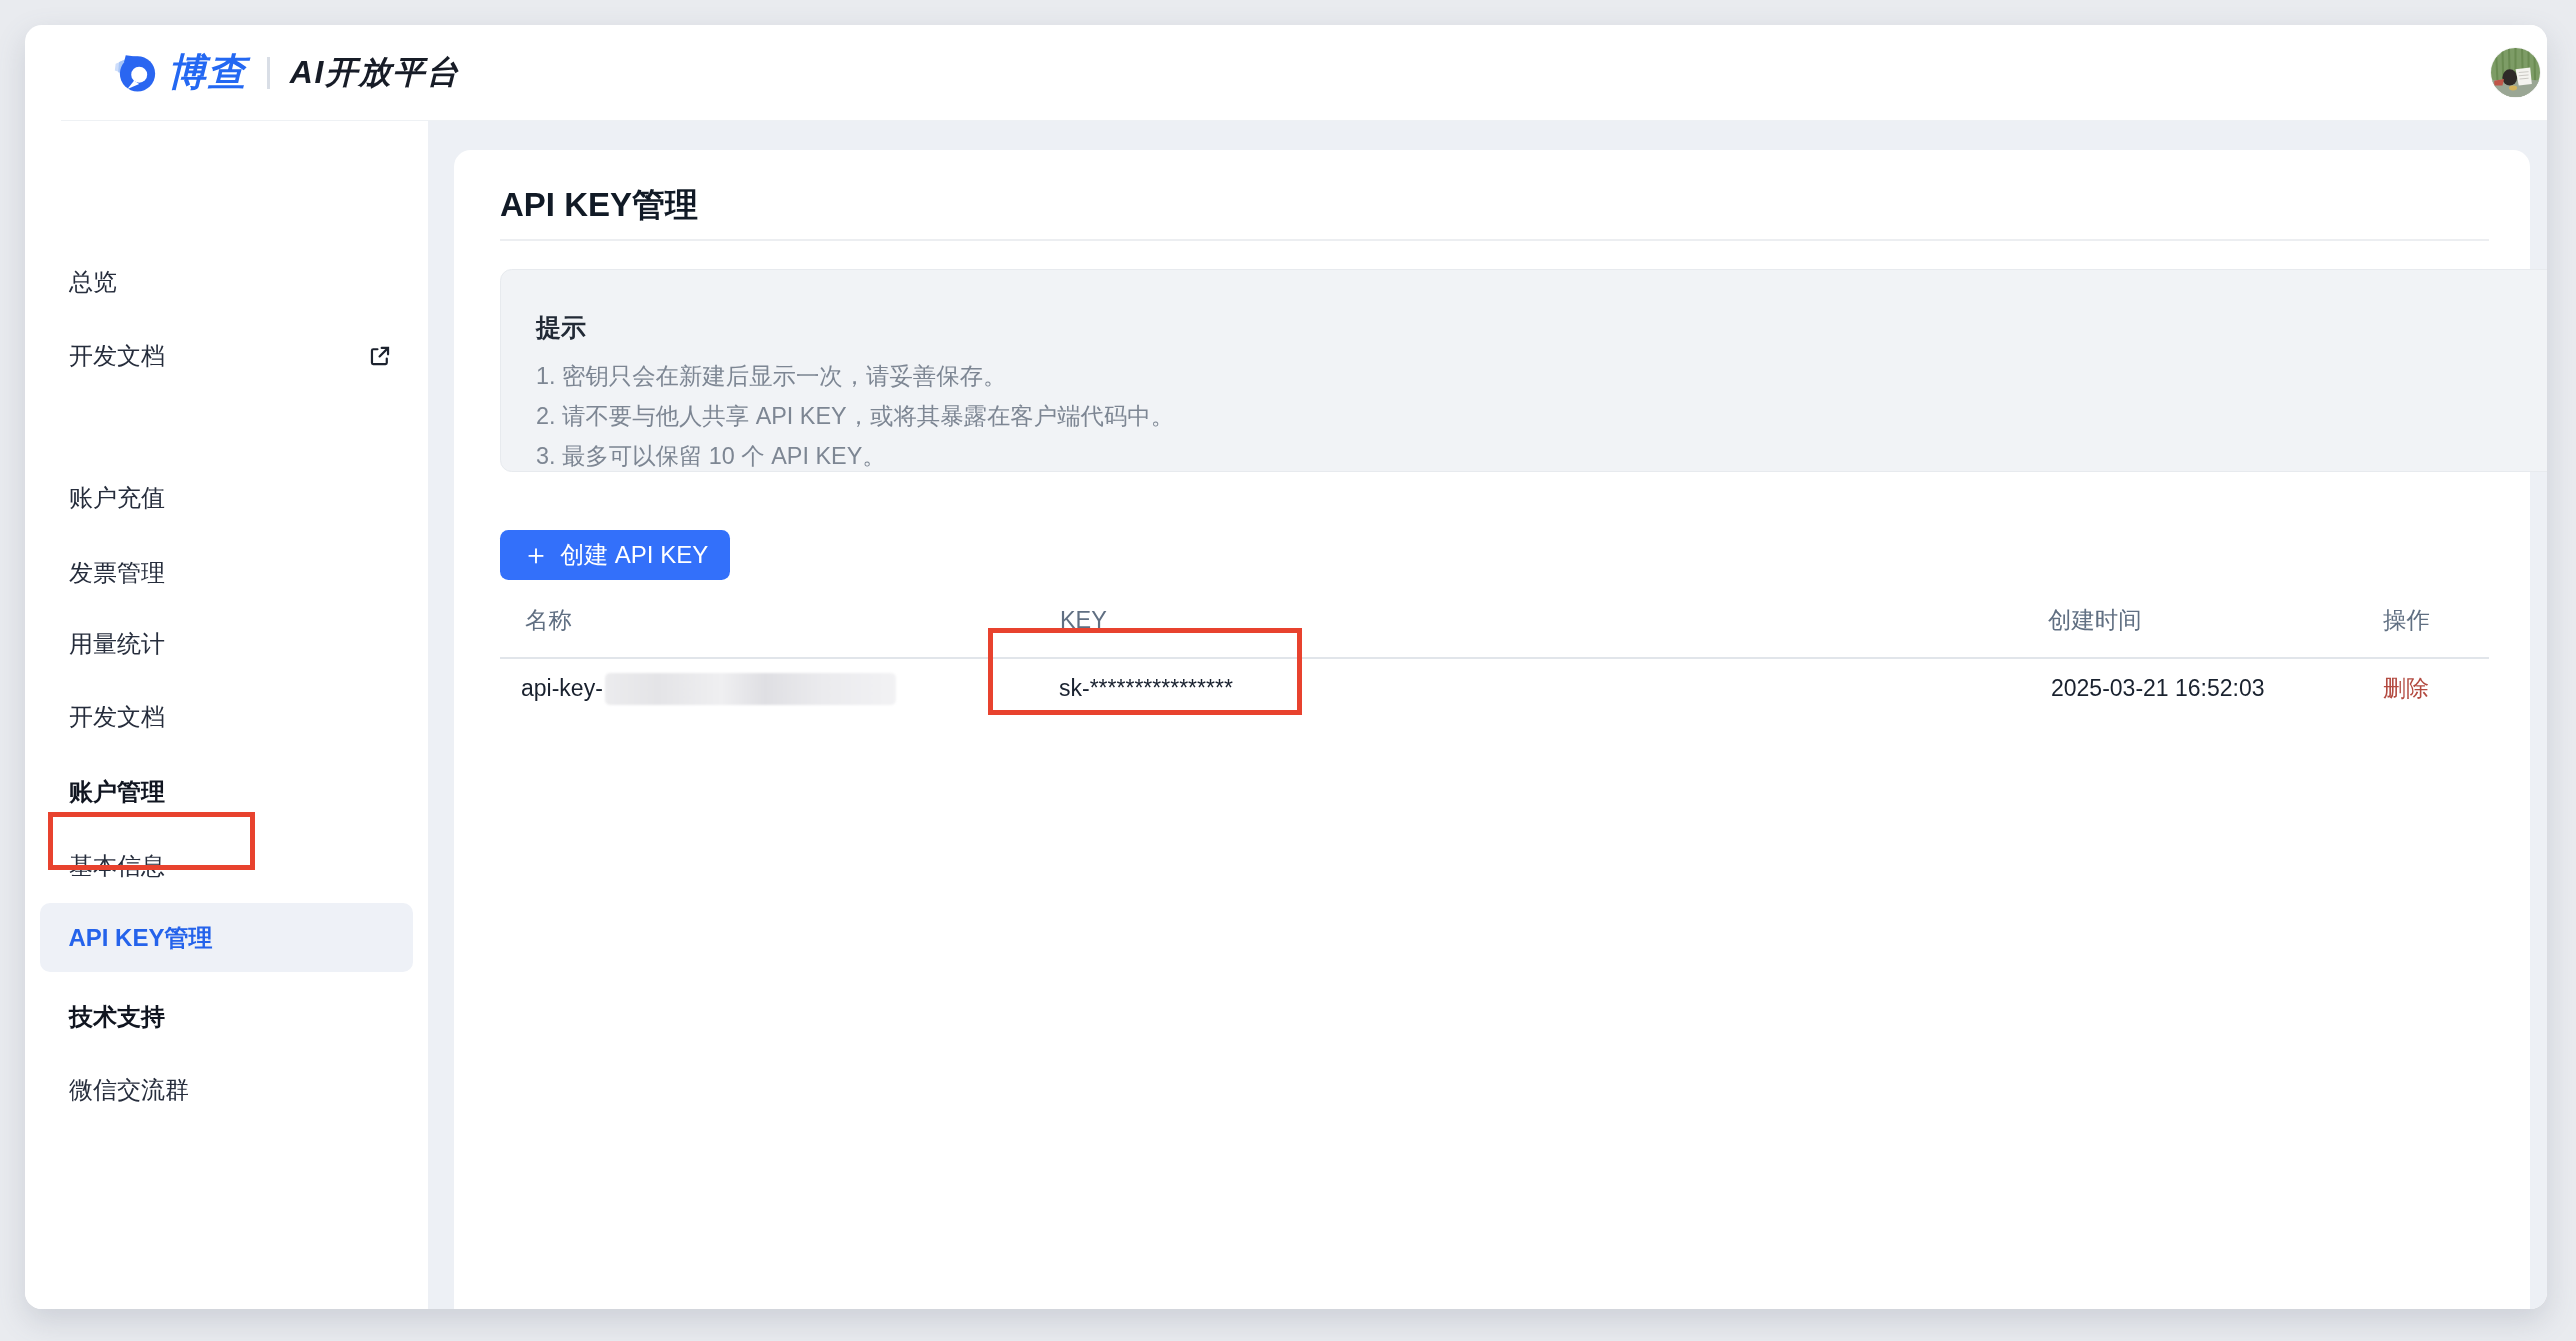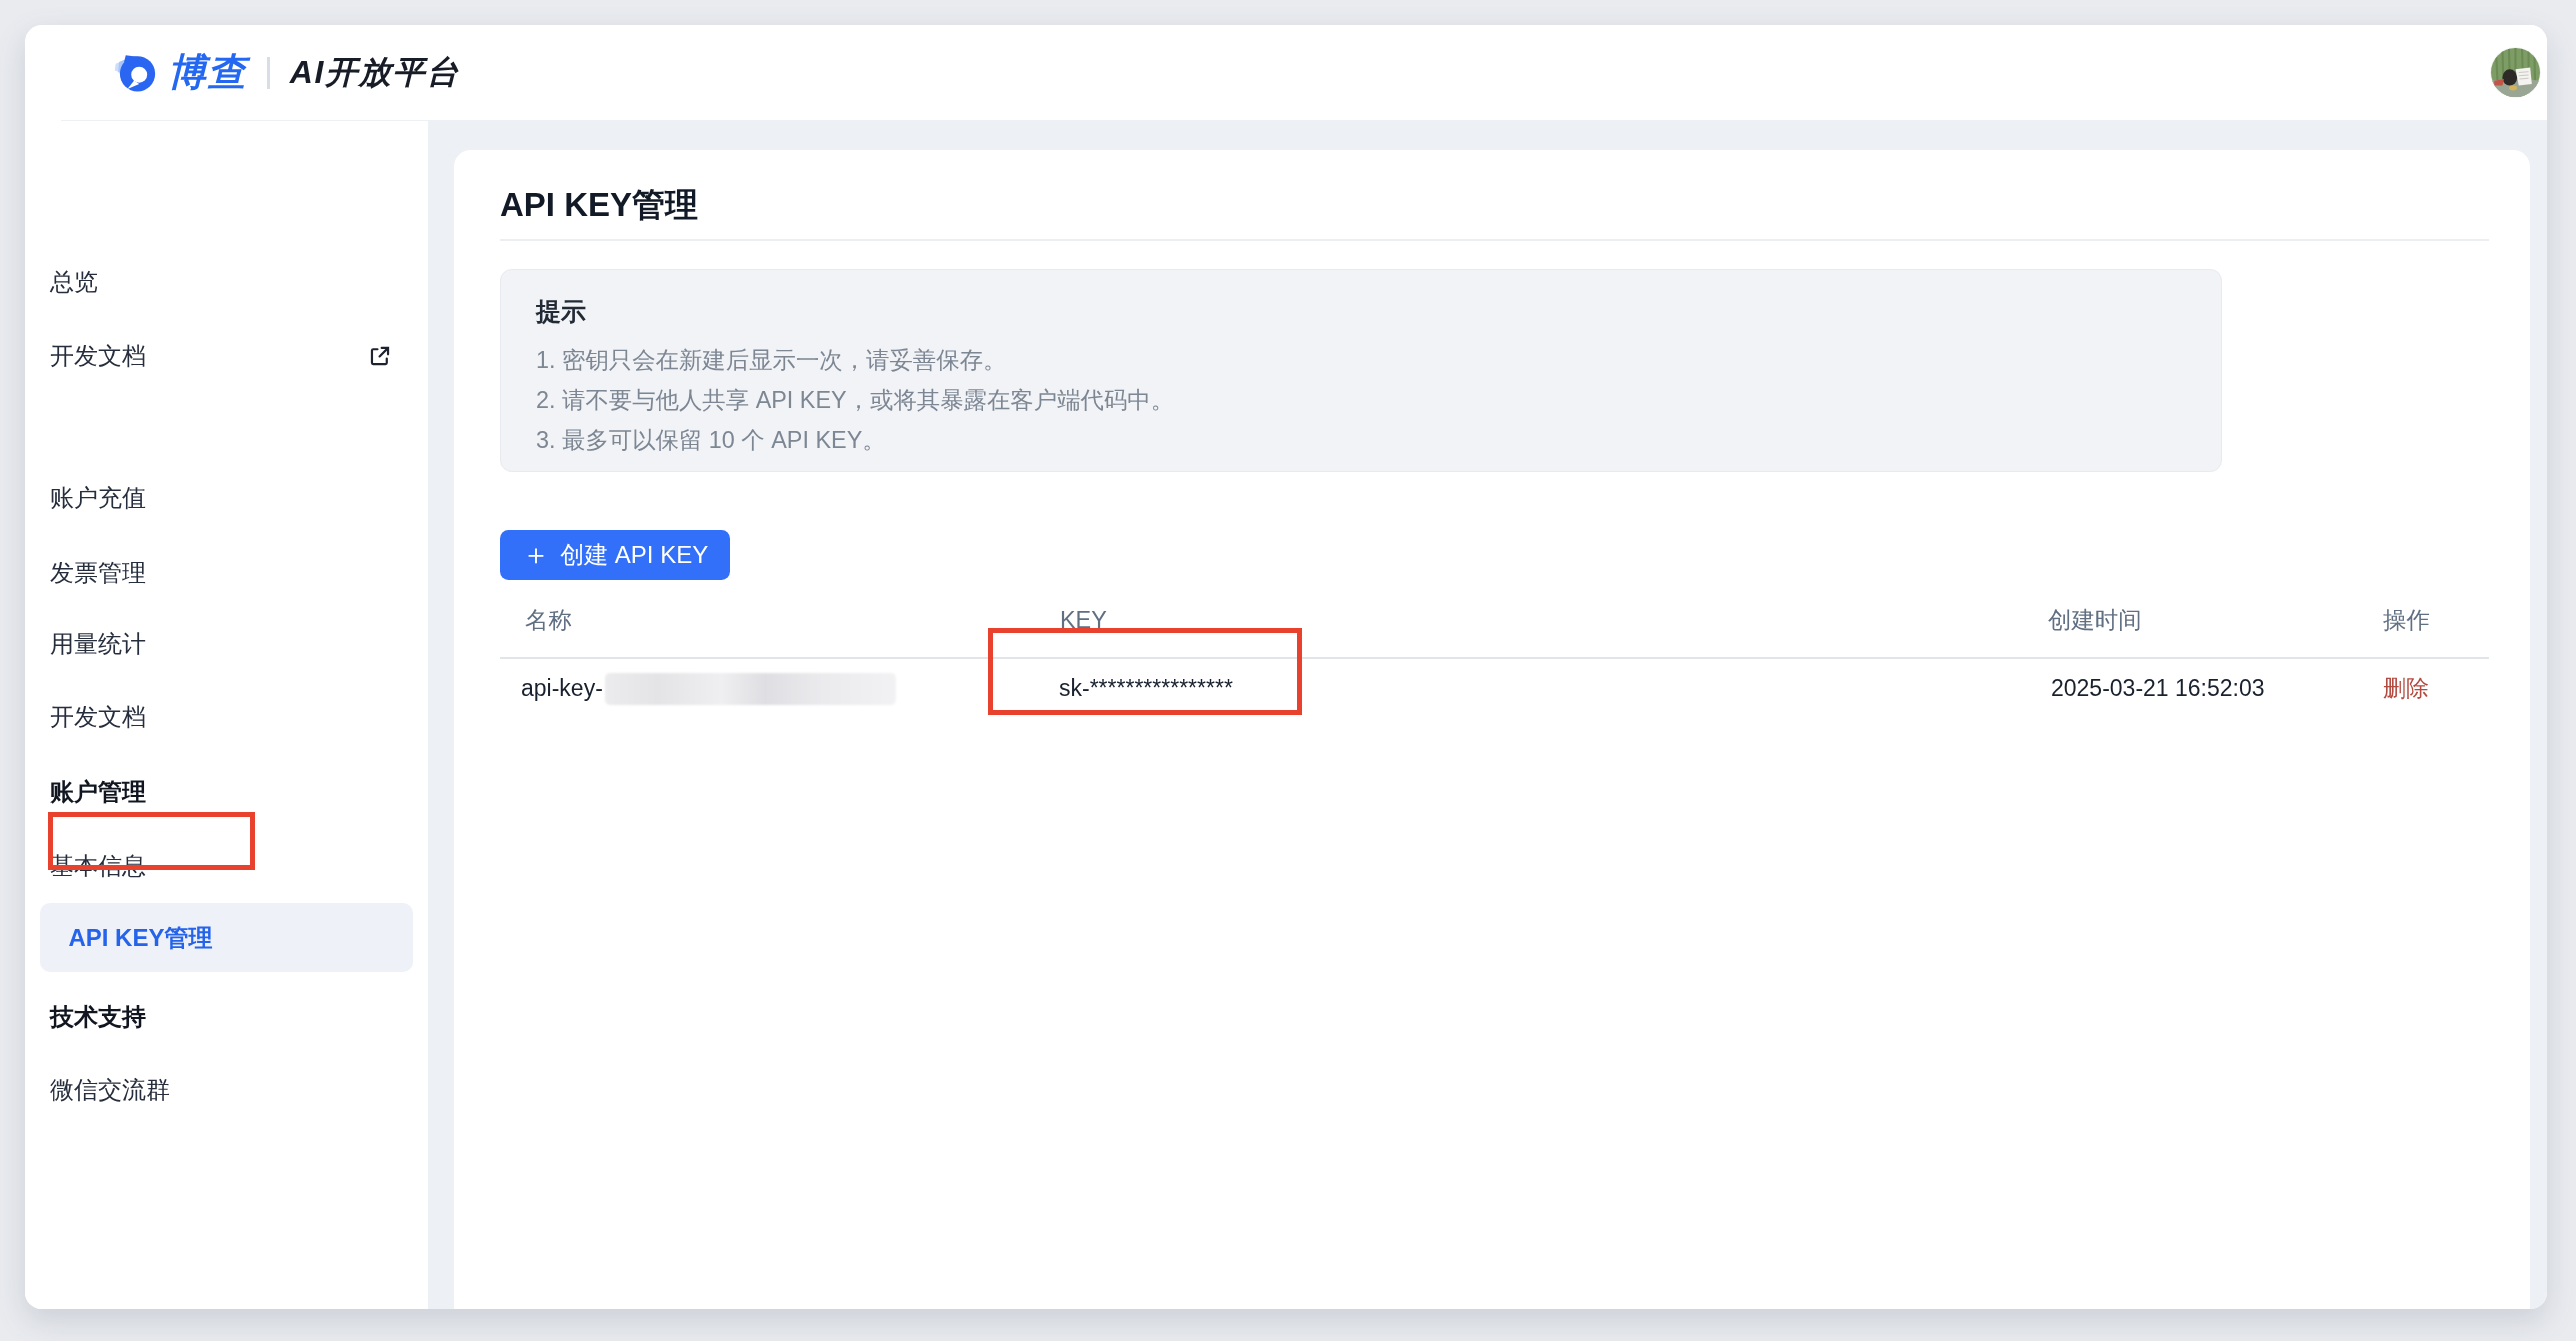--- a/index.html
+++ b/index.html
@@ -20,40 +20,40 @@
   .brand .brand-divider { width:2.5px; height:32px; background:#d9dee6; margin:0 8.4px; }
   .brand .platform-title { font-size:32px; font-weight:800; font-style:italic; color:#171c27; letter-spacing:1.7px; }
   .avatar {
     position:absolute; left:2430px; top:23.4px; width:49px; height:49px; border-radius:50%;
     overflow:hidden; cursor:pointer; box-shadow:0 0 0 0.8px rgba(0,0,0,.06);
   }
   .avatar svg { width:100%; height:100%; display:block; }
 
   
   .sidebar { position:absolute; left:0; top:96px; width:403px; bottom:0; background:#fff; }
-  .s-item { position:absolute; left:0; width:336px; height:37px; line-height:37px; padding-left:25px; font-size:24px; color:#262d3c; cursor:pointer; white-space:nowrap; }
+  .s-item { position:absolute; left:0; width:336px; height:37px; line-height:37px; padding-left:44px; font-size:24px; color:#262d3c; cursor:pointer; white-space:nowrap; }
   .s-item.section { font-weight:bold; color:#101520; cursor:default; }
   .si-1 { top:142px; } .si-2 { top:216px; } .si-3 { top:289px; } .si-4 { top:358px; }
   .si-5 { top:433px; } .si-6 { top:504px; } .si-7 { top:577px; } .si-8 { top:652px; }
   .si-9 { top:726px; } .si-11 { top:877px; } .si-12 { top:950px; }
   .ext-icon { position:absolute; left:344px; top:7.5px; width:22px; height:22px; }
   .s-item.selected-pill {
     top:782px; left:15px; width:373px; height:69px; line-height:69px;
     background:#eef1f7; border-radius:10px; padding-left:28.4px;
     font-weight:bold; color:#2563eb;
   }
 
   
   .main-bg { position:absolute; left:403px; top:96px; right:0; bottom:0; background:#edf0f5; }
   .card { position:absolute; left:429px; top:125px; width:2076px; height:1181px; background:#fff; border-radius:16.7px; }
 
   .page-title { position:absolute; left:46px; top:33px; font-size:33px; font-weight:bold; color:#111a26; }
   .title-divider { position:absolute; left:46px; top:89px; width:1989px; height:1.7px; background:#eceef1; }
 
-  .tips-box { position:absolute; left:46px; top:119px; width:1722px; height:203px; background:#f1f3f6; border:0.8px solid #e7eaee; border-radius:11.7px; padding:25px 35px; }
+  .tips-box { position:absolute; left:46px; top:119px; width:2077px; height:203px; background:#f1f3f6; border:0.8px solid #e7eaee; border-radius:11.7px; padding:41px 35px; }
   .tips-title { font-size:25px; font-weight:bold; color:#222a36; margin-bottom:11.7px; }
   .tips-item { font-size:23.4px; color:#7d8693; line-height:40px; }
 
   .create-btn {
     position:absolute; left:46px; top:380px; width:230px; height:50px;
     background:#3370fa; border:none; border-radius:8.4px; cursor:pointer;
     color:#fff; font-size:24px; font-family:inherit;
     display:flex; align-items:center; justify-content:center; gap:10px;
   }
   .create-btn .plus { font-size:28.4px; font-weight:400; line-height:1; margin-top:-2.5px; }

